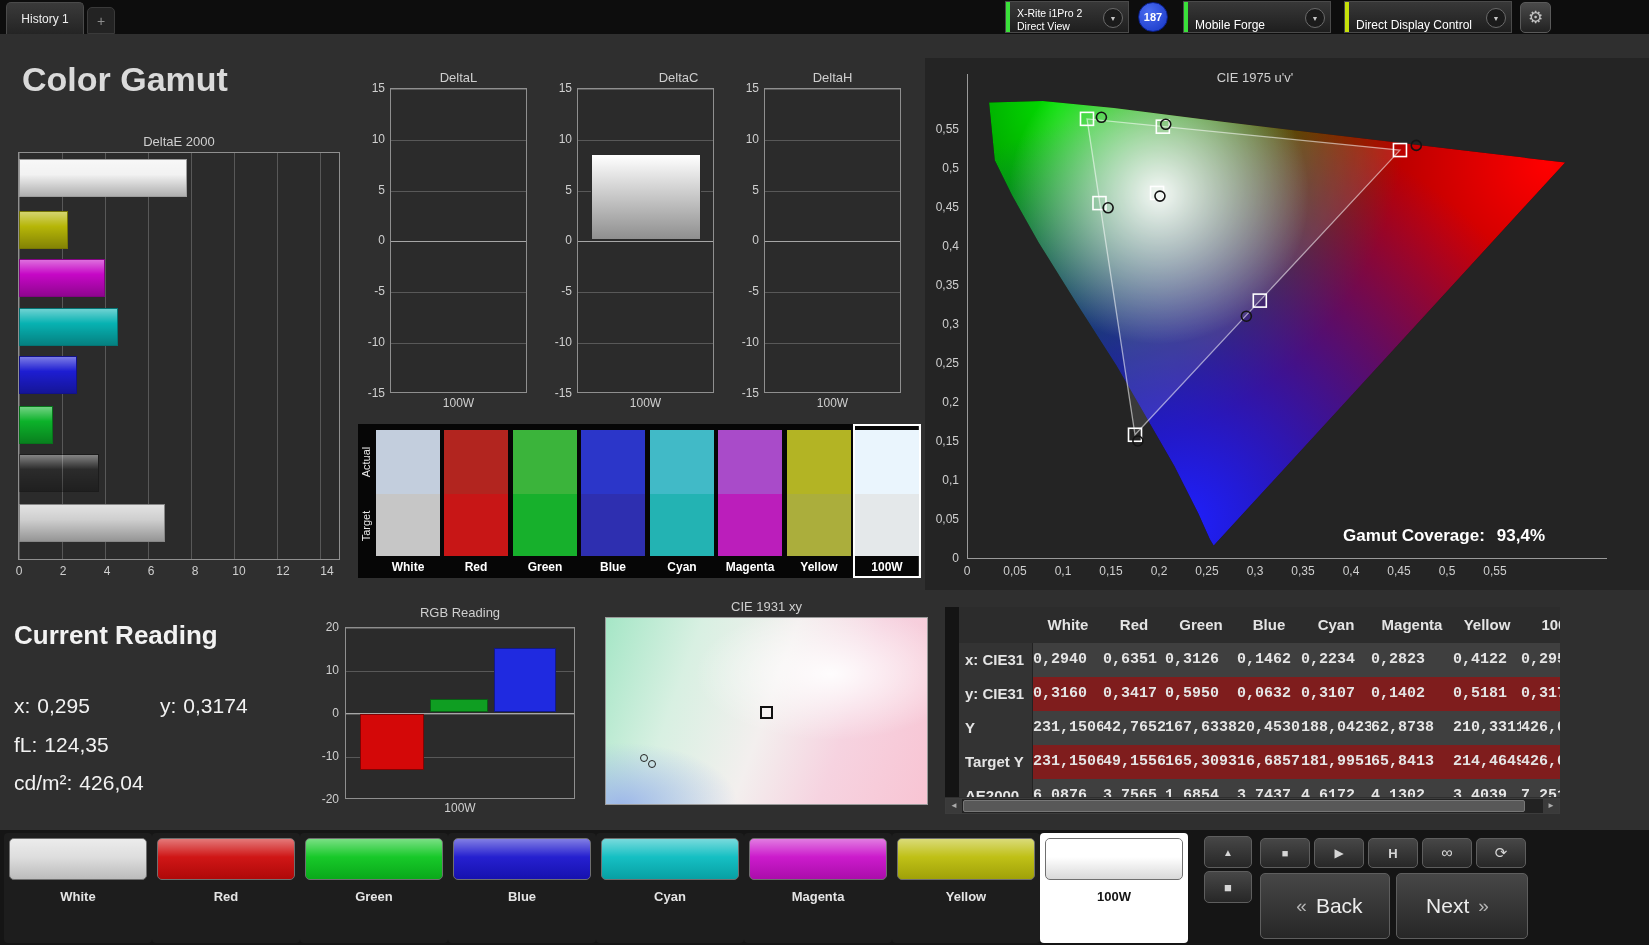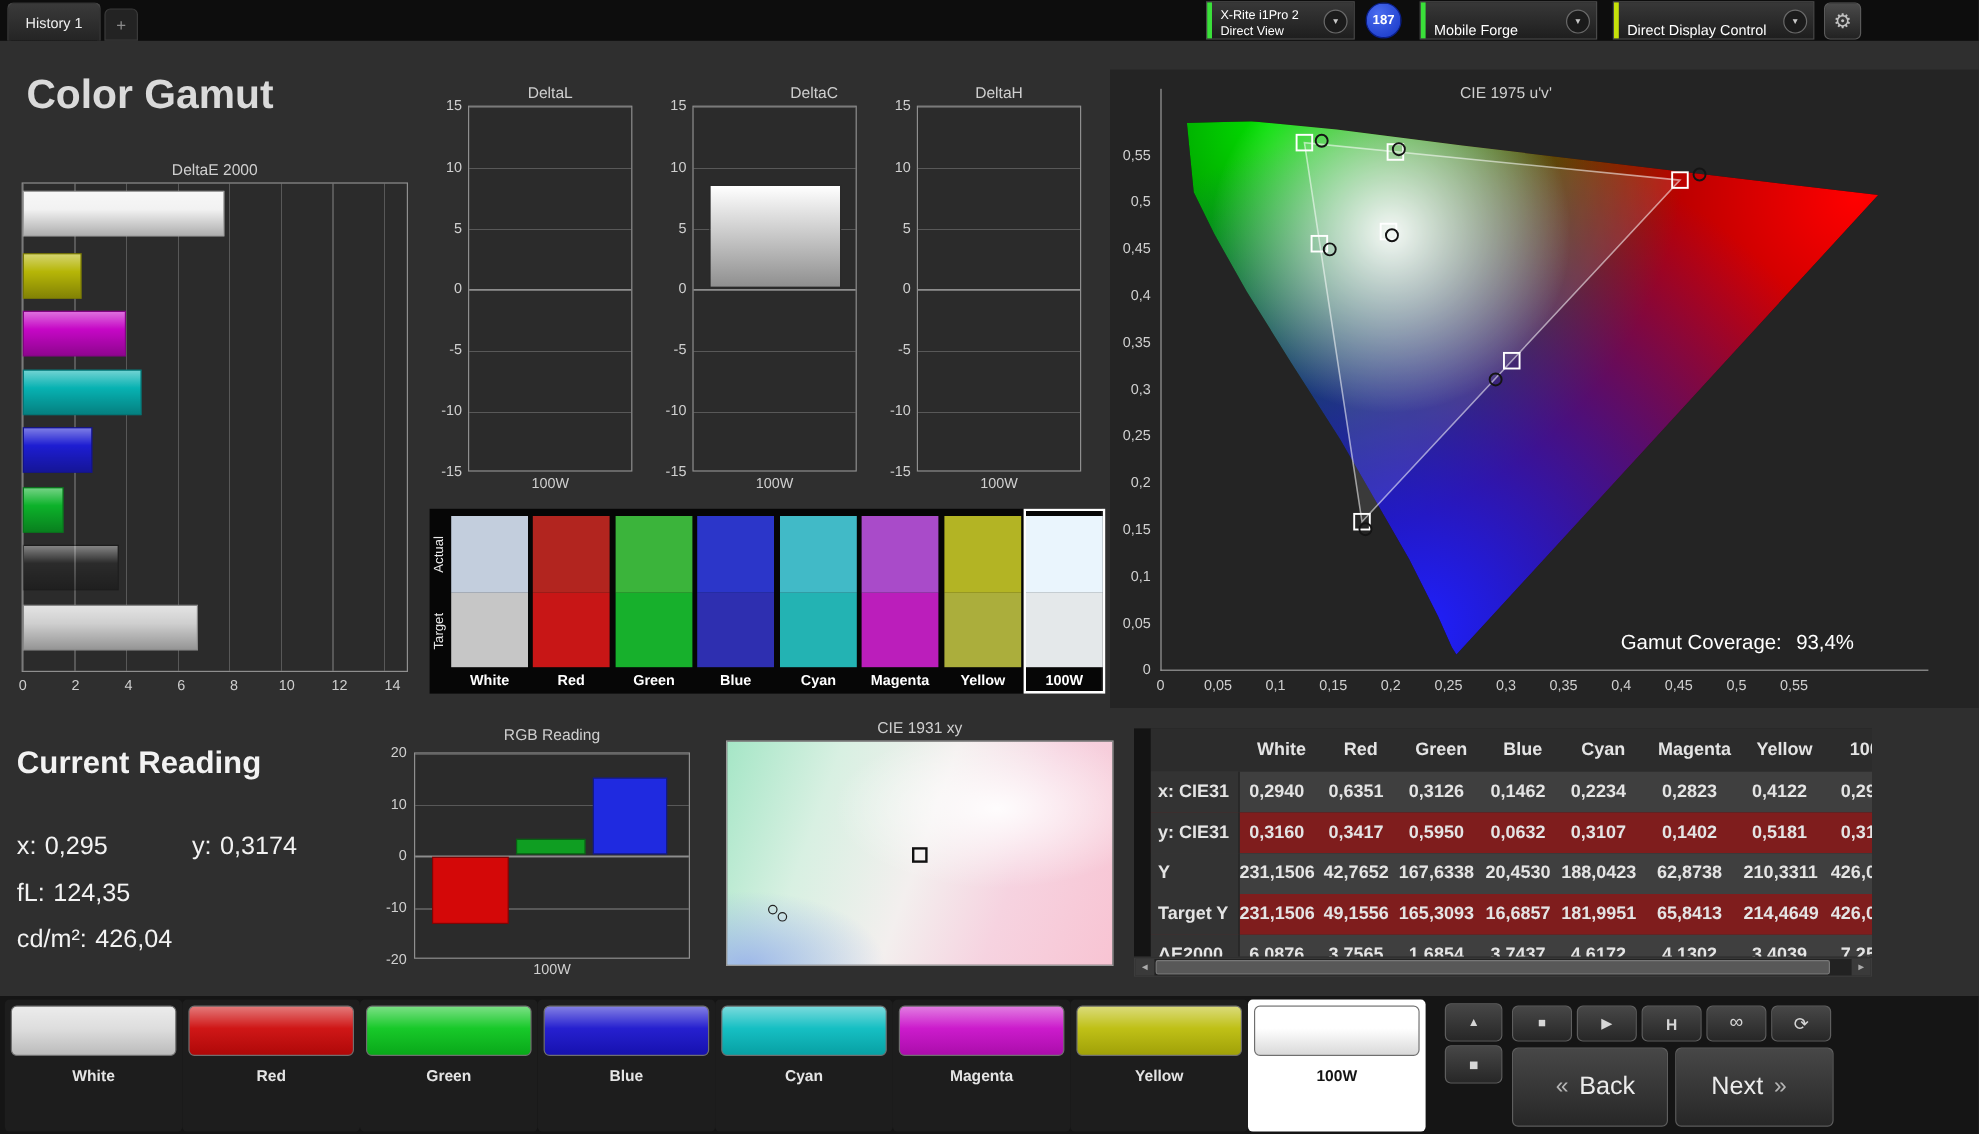--- a/index.html
+++ b/index.html
@@ -60,21 +60,21 @@
   .sw-t{position:absolute;left:0;top:68px;width:64px;height:62px;}
   .sw-l{position:absolute;left:0;top:134px;width:64px;text-align:center;font-size:12px;font-weight:bold;color:#fff;}
   .vert{position:absolute;left:-20px;width:56px;text-align:center;font-size:11px;color:#eaeaea;transform:rotate(-90deg);}
 
   
   .ciepanel{position:absolute;left:925px;top:58px;width:724px;height:532px;background:#242424;}
   .cie-svg{position:absolute;left:42px;top:16px;}
   .cie-target{fill:none;stroke:#ffffff;stroke-width:1.6;}
   .cie-measured{fill:none;stroke:#141414;stroke-width:1.6;}
   .axis{position:absolute;background:#9a9a9a;}
-  .coverage{position:absolute;left:370px;top:468px;width:250px;text-align:right;font-size:17px;font-weight:normal;color:#fff;}
+  .coverage{position:absolute;left:370px;top:468px;width:250px;text-align:right;font-size:17px;font-weight:bold;color:#fff;}
   .coverage .val{margin-left:12px;}
 
   
   .cr-title{position:absolute;left:14px;top:620px;font-size:26px;font-weight:bold;color:#f2f2f2;}
   .cr-val{position:absolute;font-size:21px;font-weight:normal;color:#f2f2f2;white-space:nowrap;}
   .cr-val .lbl{margin-right:7px;}
 
   
   .rgb-plot{left:345px;top:627px;width:230px;height:172px;
      background-image:repeating-linear-gradient(to bottom,#585858 0 1px,transparent 1px 43px);}
@@ -89,21 +89,21 @@
   .sq-marker{position:absolute;left:154px;top:88px;width:13px;height:13px;border:2px solid #111;}
   .dot-marker{position:absolute;width:8px;height:8px;border:1.5px solid #222;border-radius:50%;}
 
   
   .tgutter{position:absolute;left:945px;top:607px;width:14px;height:190px;background:#141414;}
   .dtable{position:absolute;left:959px;top:607px;width:601px;height:190px;overflow:hidden;background:#262626;}
   .trow{display:grid;grid-template-columns:74px 70px 62px 72px 64px 70px 82px 68px 80px;width:642px;height:34px;
         line-height:34px;font-size:15px;}
   .thead{height:36px;line-height:36px;background:#2c2c2c;font-weight:bold;}
   .thead .hcell{text-align:center;padding:0 2px;overflow:hidden;}
-  .ncell{text-align:center;padding-right:8px;font-weight:bold;overflow:hidden;}
+  .ncell{text-align:left;padding-right:8px;font-weight:bold;overflow:hidden;font-family:Liberation Mono, monospace;}
   .rlabel{text-align:left;padding-left:6px;background:#333333;font-weight:bold;border-right:1px solid #222;}
   .r-dark{background:#3f3f3f;}
   .r-light{background:#7f1d1d;}
 
   
   .sbar{position:absolute;left:945px;top:798px;width:615px;height:16px;background:#222;border:1px solid #3c3c3c;}
   .sb-btn{position:absolute;top:0;width:16px;height:14px;background:#3a3a3a;color:#ababab;font-size:8px;line-height:14px;text-align:center;}
   .sb-left{left:0;}
   .sb-right{right:0;}
   .sb-thumb{position:absolute;left:17px;top:1px;width:562px;height:12px;background:#585858;border:1px solid #777;border-radius:2px;}

